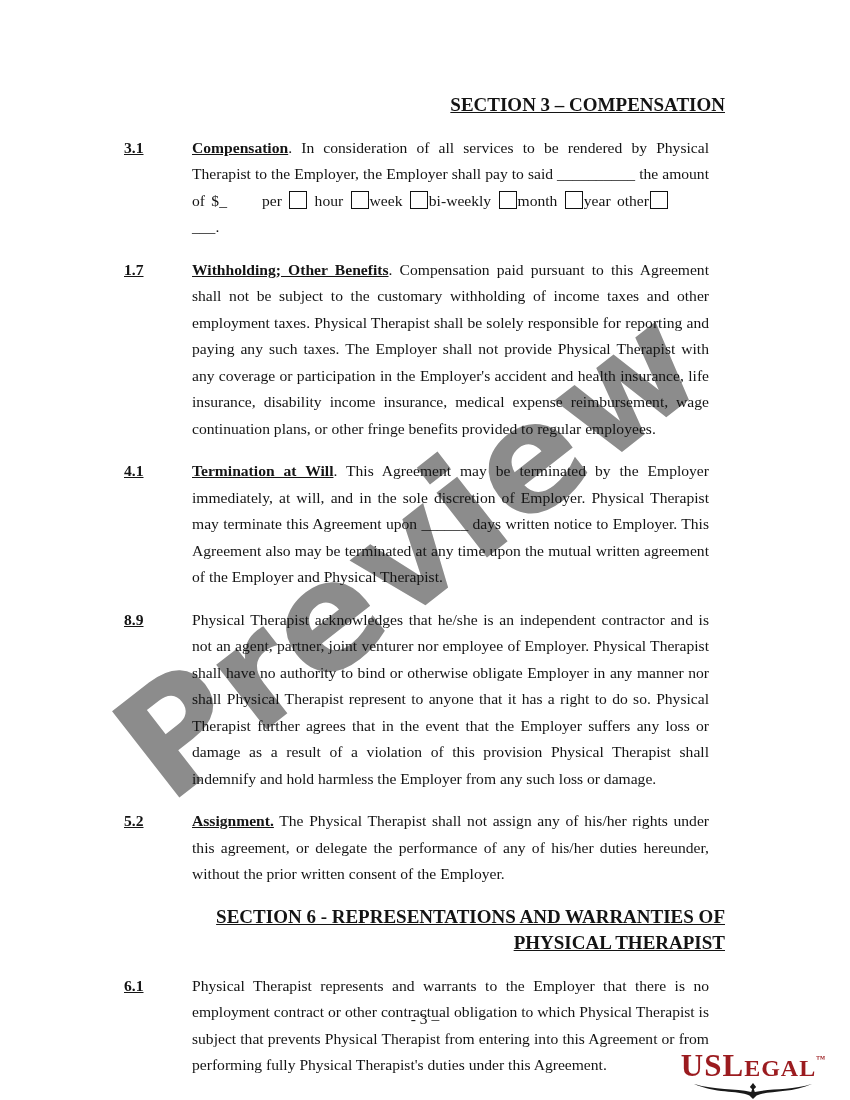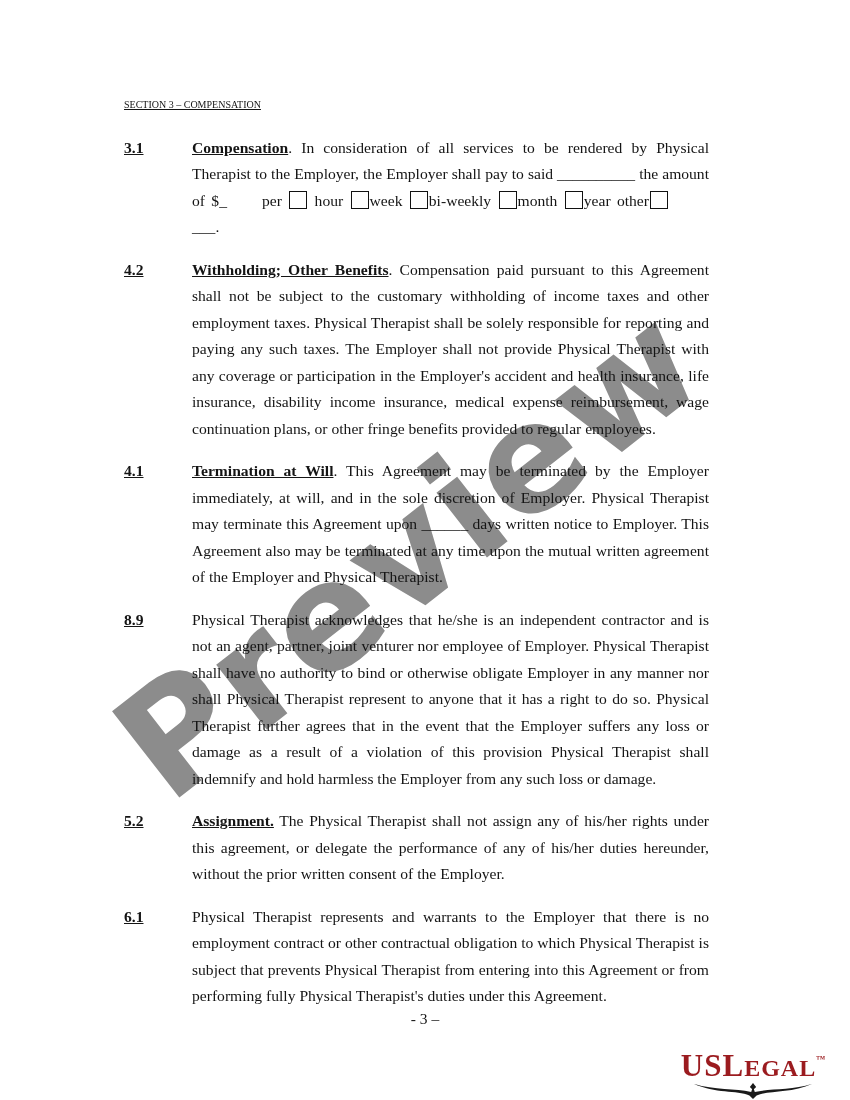--- a/index.html
+++ b/index.html
@@ -30,24 +30,24 @@
   .content {
     position:absolute;
     left:124px; top:92px;
     width:601px;
     font-size:15.6px;
     line-height:26.5px;
     text-align:justify;
     z-index:2;
   }
   .sec-heading {
-    font-size:10px;
-    font-weight:normal;
+    font-size:19px;
+    font-weight:bold;
     text-decoration:underline;
-    text-align:left;
+    text-align:right;
     margin:0;
   }
   .clause { position:relative; padding-left:52px; }
   .clause-num { position:absolute; left:0; top:0; font-weight:bold;text-decoration:underline; }
   .clause p { margin:16px; }
   .bu { font-weight:bold; text-decoration:underline; }
   .cb {
     display:inline-block;
     width:16px; height:16px;
     border:1.6px solid #111;
@@ -97,41 +97,42 @@
   <div class="content">
 
     <h2 class="sec-heading">SECTION 3 – COMPENSATION</h2>
 
     <div class="clause">
       <span class="clause-num">3.1</span>
       <p><span class="bu">Compensation</span><span>.  In consideration of all services to be rendered by Physical Therapist to the Employer, the Employer shall pay to said </span><span>__________</span><span> the amount of $_</span><span class="sp35"></span><span>per</span> <span class="cb"></span> <span>hour </span><span class="cb"></span><span>week </span><span class="cb"></span><span>bi-weekly </span><span class="cb"></span><span>month </span><span class="cb"></span><span>year other</span><span class="cb"></span><span class="sp40"></span><span>___.</span></p>
     </div>
 
     <div class="clause">
-      <span class="clause-num">4.2</span>
+      <span class="clause-num">1.7</span>
       <p><span class="bu">Withholding; Other Benefits</span><span>.  Compensation paid pursuant to this Agreement shall not be subject to the customary withholding of income taxes and other employment taxes.  Physical Therapist shall be solely responsible for reporting and paying any such taxes.  The Employer shall not provide Physical Therapist with any coverage or participation in the Employer's accident and health insurance, life insurance, disability income insurance, medical expense reimbursement, wage continuation plans, or other fringe benefits provided to regular employees.</span></p>
     </div>
 
 
     <div class="clause">
       <span class="clause-num">4.1</span>
       <p><span class="bu">Termination at Will</span><span>.  This Agreement may be terminated by the Employer immediately, at will, and in the sole discretion of Employer.  Physical Therapist may terminate this Agreement upon </span><span>______</span><span> days written notice to Employer.  This Agreement also may be terminated at any time upon the mutual written agreement of the Employer and Physical Therapist.</span></p>
     </div>
 
 
     <div class="clause">
       <span class="clause-num">8.9</span>
       <p><span>Physical Therapist acknowledges that he/she is an independent contractor and is not an agent, partner, joint venturer nor employee of Employer.  Physical Therapist shall have no authority to bind or otherwise obligate Employer in any manner nor shall Physical Therapist represent to anyone that it has a right to do so.  Physical Therapist further agrees that in the event that the Employer suffers any loss or damage as a result of a violation of this provision Physical Therapist shall indemnify and hold harmless the Employer from any such loss or damage.</span></p>
     </div>
 
     <div class="clause">
       <span class="clause-num">5.2</span>
       <p><span class="bu">Assignment.</span><span> The Physical Therapist shall not assign any of his/her rights under this agreement, or delegate the performance of any of his/her duties hereunder, without the prior written consent of the Employer.</span></p>
     </div>
 
+    <h2 class="sec-heading">SECTION 6 - REPRESENTATIONS AND WARRANTIES OF PHYSICAL THERAPIST</h2>
 
     <div class="clause">
       <span class="clause-num">6.1</span>
       <p><span>Physical Therapist represents and warrants to the Employer that there is no employment contract or other contractual obligation to which Physical Therapist is subject that prevents Physical Therapist from entering into this Agreement or from performing fully Physical Therapist's duties under this Agreement.</span></p>
     </div>
 
   </div>
 
   <div class="page-number">- 3 –</div>
 

